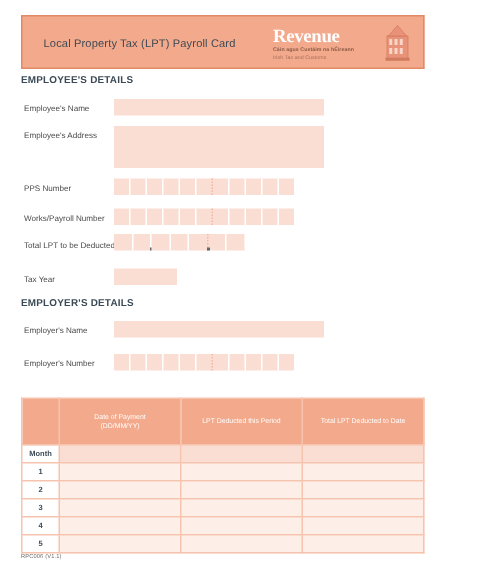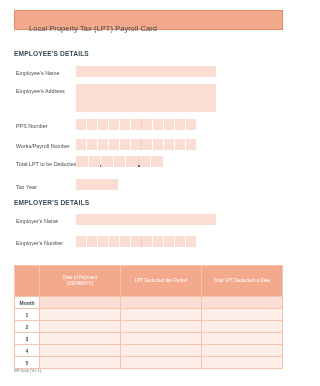--- a/index.html
+++ b/index.html
@@ -21,21 +21,21 @@
     height: 386px;
     background: #ffffff;
   }
 
   
   .header-band {
     position: absolute;
     left: 14px;
     top: 10px;
     width: 269px;
-    height: 20px;
+    height: 36px;
     background: #f3a98b;
     border: 1px solid #e08a66;
     box-sizing: border-box;
   }
   .header-title {
     position: absolute;
     left: 14px;
     top: 13px;
     font-size: 7.4px;
     color: #3d4a54;
@@ -201,20 +201,36 @@
   }
 </style>
 </head>
 <body>
 
 <div class="page">
 
   <div class="header-band">
     <div class="header-title">Local Property Tax (LPT) Payroll Card</div>
 
+    <div class="logo-block">
+      <div class="logo-word">Revenue</div>
+      <div class="logo-sub1">Cáin agus Custáim na hÉireann</div>
+      <div class="logo-sub2">Irish Tax and Customs</div>
+      <svg class="crest" viewBox="0 0 18 26">
+        <rect x="2" y="9" width="14" height="15" fill="#e8927a" stroke="#d07a5e" stroke-width="0.5"></rect>
+        <rect x="3.5" y="11" width="2" height="4" fill="#f7d6c8"></rect>
+        <rect x="7" y="11" width="2" height="4" fill="#f7d6c8"></rect>
+        <rect x="10.5" y="11" width="2" height="4" fill="#f7d6c8"></rect>
+        <rect x="3.5" y="17" width="2" height="4" fill="#f7d6c8"></rect>
+        <rect x="7" y="17" width="2" height="4" fill="#f7d6c8"></rect>
+        <rect x="10.5" y="17" width="2" height="4" fill="#f7d6c8"></rect>
+        <polygon points="9,2 3,9 15,9" fill="#e8927a" stroke="#d07a5e" stroke-width="0.5"></polygon>
+        <rect x="1" y="23.5" width="16" height="2" fill="#d07a5e"></rect>
+      </svg>
+    </div>
   </div>
 
   <div class="section-heading" style="left:14px; top:50px;">EMPLOYEE'S DETAILS</div>
 
   <div class="field-label" style="left:16px; top:70px;">Employee's Name</div>
   <div class="fill-box" style="left:76px; top:66px; width:140px; height:11px;"></div>
 
   <div class="field-label" style="left:16px; top:88px;">Employee's Address</div>
   <div class="fill-box" style="left:76px; top:84px; width:140px; height:28px;"></div>
 

